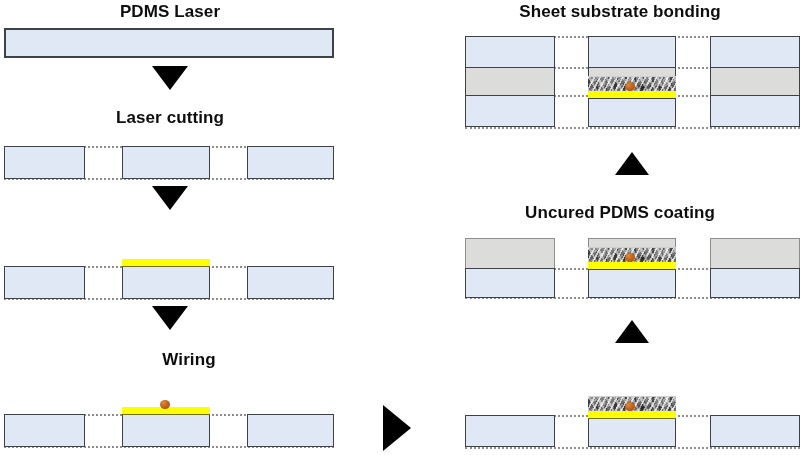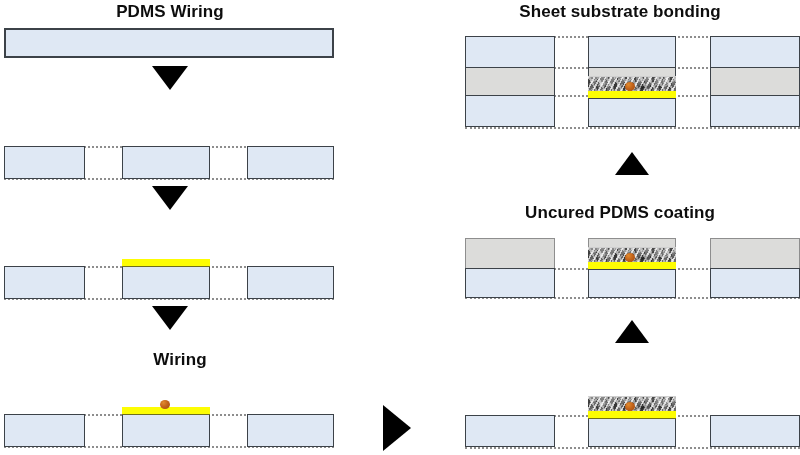--- a/index.html
+++ b/index.html
@@ -95,26 +95,27 @@
     border-top:23px solid transparent;
     border-bottom:23px solid transparent;
     border-left:28px solid #000000;
   }
 </style>
 </head>
 <body>
 
 <div class="canvas">
 
-  <div class="step-label" style="left:0;top:2px;width:340px;">PDMS Wiring</div>
+  <div class="step-label" style="left:0;top:2px;width:340px;">PDMS Laser</div>
 
   <div class="blk pdms" style="left:4px;top:28px;width:330px;height:30px;"></div>
 
   <div class="tri-down" style="left:152px;top:66px;"></div>
 
+  <div class="step-label" style="left:0;top:108px;width:340px;">Laser cutting</div>
 
   <div class="dot-h" style="left:4px;top:146px;width:330px;"></div>
   <div class="dot-h" style="left:4px;top:178px;width:330px;"></div>
 
   <div class="blk pdms-thin" style="left:4px;top:146px;width:81px;height:33px;"></div>
   <div class="blk pdms-thin" style="left:122px;top:146px;width:88px;height:33px;"></div>
   <div class="blk pdms-thin" style="left:247px;top:146px;width:87px;height:33px;"></div>
 
   <div class="tri-down" style="left:152px;top:186px;"></div>
 
@@ -122,21 +123,21 @@
   <div class="dot-h" style="left:4px;top:266px;width:330px;"></div>
   <div class="dot-h" style="left:4px;top:298px;width:330px;"></div>
 
   <div class="blk pdms-thin" style="left:4px;top:266px;width:81px;height:33px;"></div>
   <div class="blk pdms-thin" style="left:122px;top:266px;width:88px;height:33px;"></div>
   <div class="blk pdms-thin" style="left:247px;top:266px;width:87px;height:33px;"></div>
   <div class="blk yellow-b" style="left:122px;top:259px;width:88px;height:8px;"></div>
 
   <div class="tri-down" style="left:152px;top:306px;"></div>
 
-  <div class="step-label" style="left:4px;top:350px;width:340px;padding-left:6px;">Wiring</div>
+  <div class="step-label" style="left:13px;top:350px;width:340px;padding-left:6px;">Wiring</div>
 
   <div class="dot-h" style="left:4px;top:414px;width:330px;"></div>
   <div class="dot-h" style="left:4px;top:446px;width:330px;"></div>
 
   <div class="blk pdms-thin" style="left:4px;top:414px;width:81px;height:33px;"></div>
   <div class="blk pdms-thin" style="left:122px;top:414px;width:88px;height:33px;"></div>
   <div class="blk pdms-thin" style="left:247px;top:414px;width:87px;height:33px;"></div>
   <div class="blk yellow-b" style="left:122px;top:407px;width:88px;height:8px;"></div>
   <div class="dot-orange" style="left:160px;top:400px;width:10px;height:9px;"></div>
 

